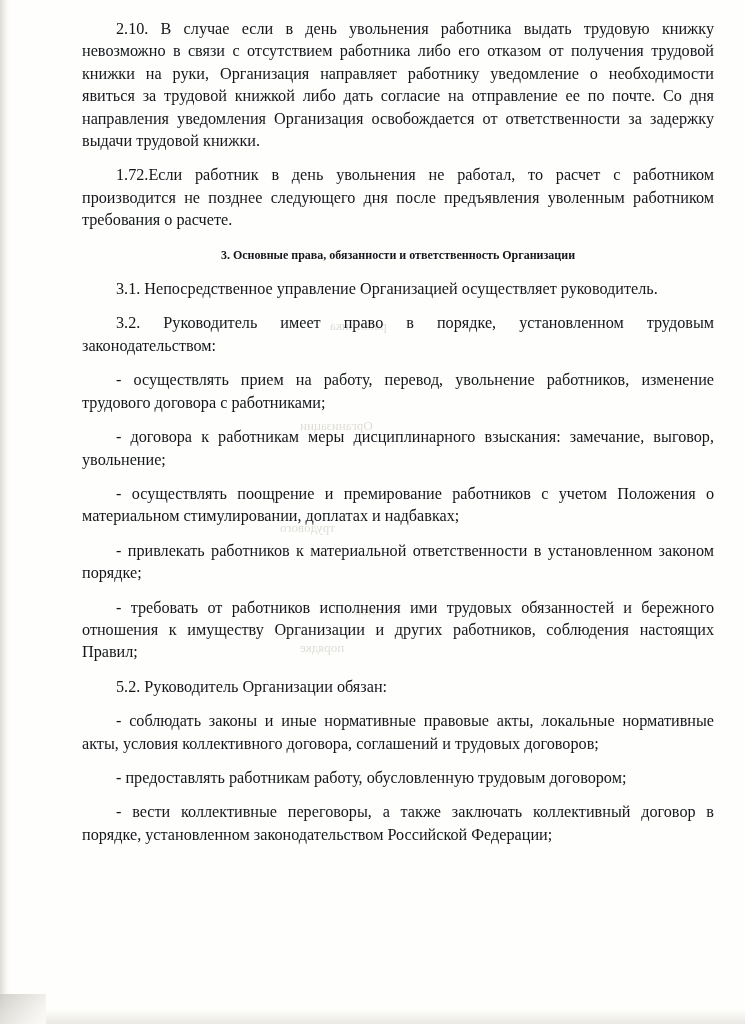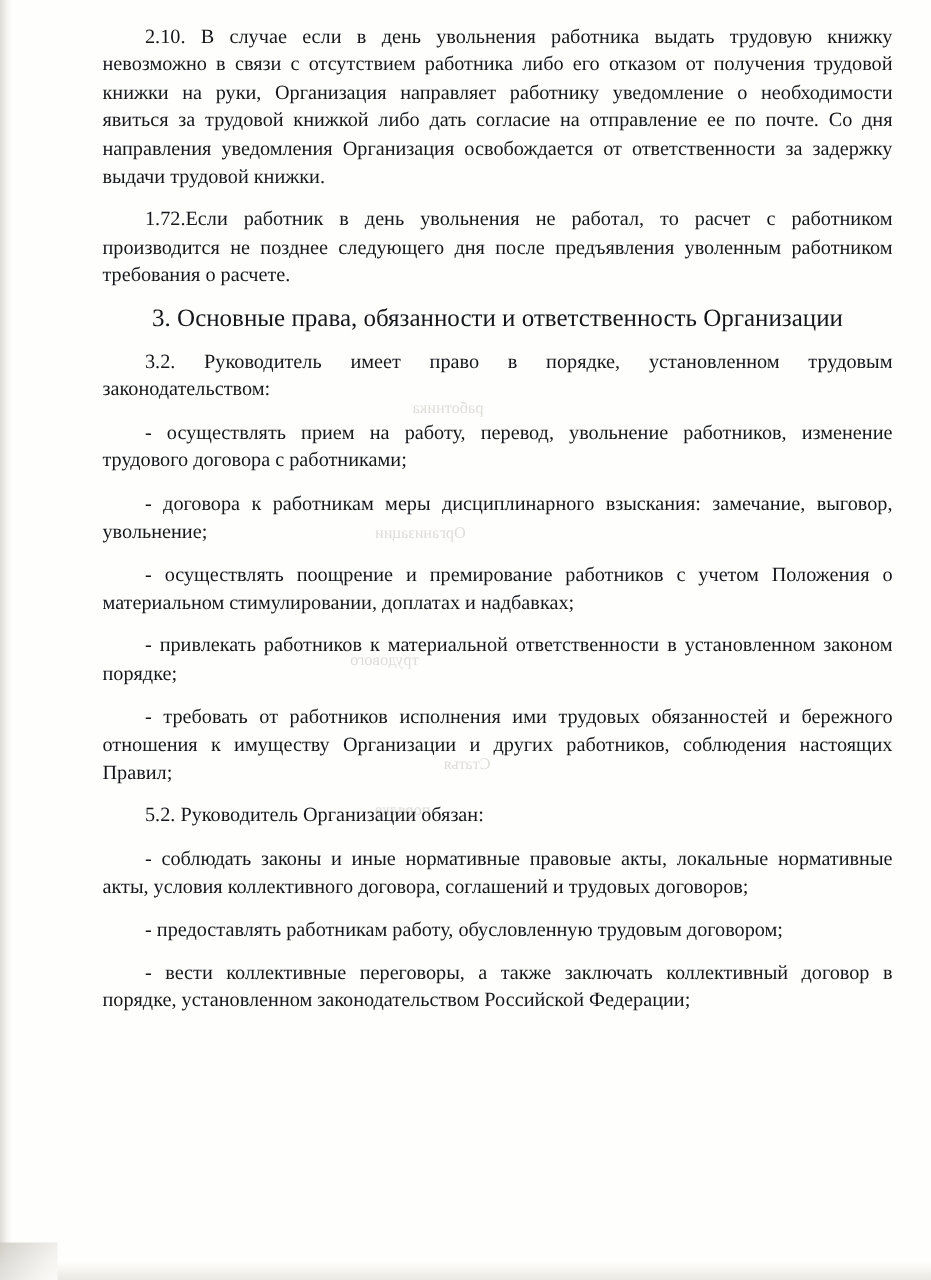--- a/index.html
+++ b/index.html
@@ -55,25 +55,26 @@
     text-align: justify;
     text-indent: 34px;
     color: #14161a;
     hyphens: none;
   }
   p.para.dash {
     text-indent: 34px;
   }
   p.center {
     margin: 0 0 12px 0;
-    font-size: 20px;
+    font-size: 12px;
     line-height: 22.4px;
     text-align: center;
     text-indent: 0;
     color: #14161a;
+    font-weight: bold;
   }
   
   .ghost {
     position: absolute;
     color: #b9b4ab;
     opacity: 0.45;
     font-size: 13px;
     font-family: "Liberation Serif", serif;
     transform: scaleX(-1);
     pointer-events: none;
@@ -96,20 +97,21 @@
   <div class="ghost" style="left:300px; top:640px;">порядке</div>
 
   <div class="content">
 
     <p class="para">2.10. В случае если в день увольнения работника выдать трудовую книжку невозможно в связи с отсутствием работника либо его отказом от получения трудовой книжки на руки, Организация направляет работнику уведомление о необходимости явиться за трудовой книжкой либо дать согласие на отправление ее по почте. Со дня направления уведомления Организация освобождается от ответственности за задержку выдачи трудовой книжки.</p>
 
     <p class="para">1.72.Если работник в день увольнения не работал, то расчет с работником производится не позднее следующего дня после предъявления уволенным работником требования о расчете.</p>
 
     <p class="center">3. Основные права, обязанности и ответственность Организации</p>
 
+    <p class="para">3.1. Непосредственное управление Организацией осуществляет руководитель.</p>
 
     <p class="para">3.2. Руководитель имеет право в порядке, установленном трудовым законодательством:</p>
 
     <p class="para dash">- осуществлять прием на работу, перевод, увольнение работников, изменение трудового договора с работниками;</p>
 
     <p class="para dash">- договора к работникам меры дисциплинарного взыскания: замечание, выговор, увольнение;</p>
 
     <p class="para dash">- осуществлять поощрение и премирование работников с учетом Положения о материальном стимулировании, доплатах и надбавках;</p>
 
     <p class="para dash">- привлекать работников к материальной ответственности в установленном законом порядке;</p>

